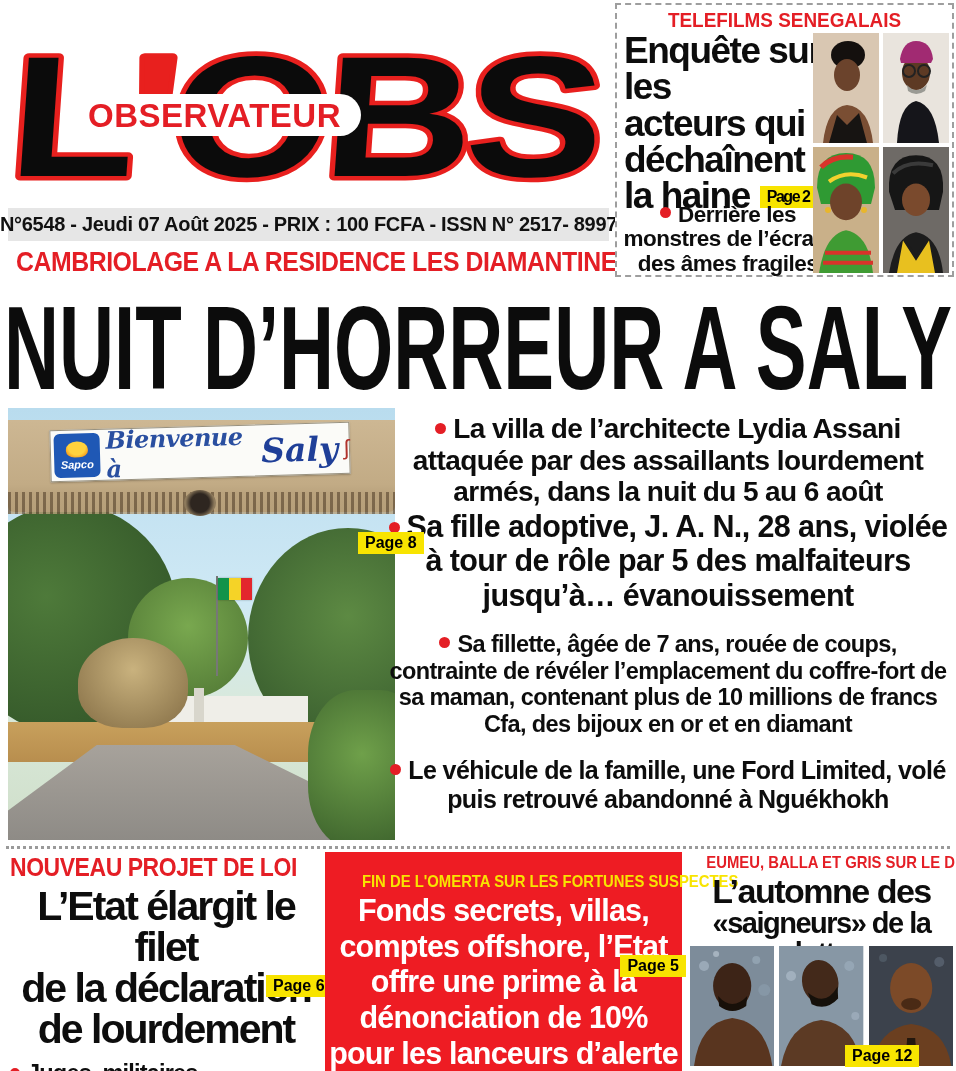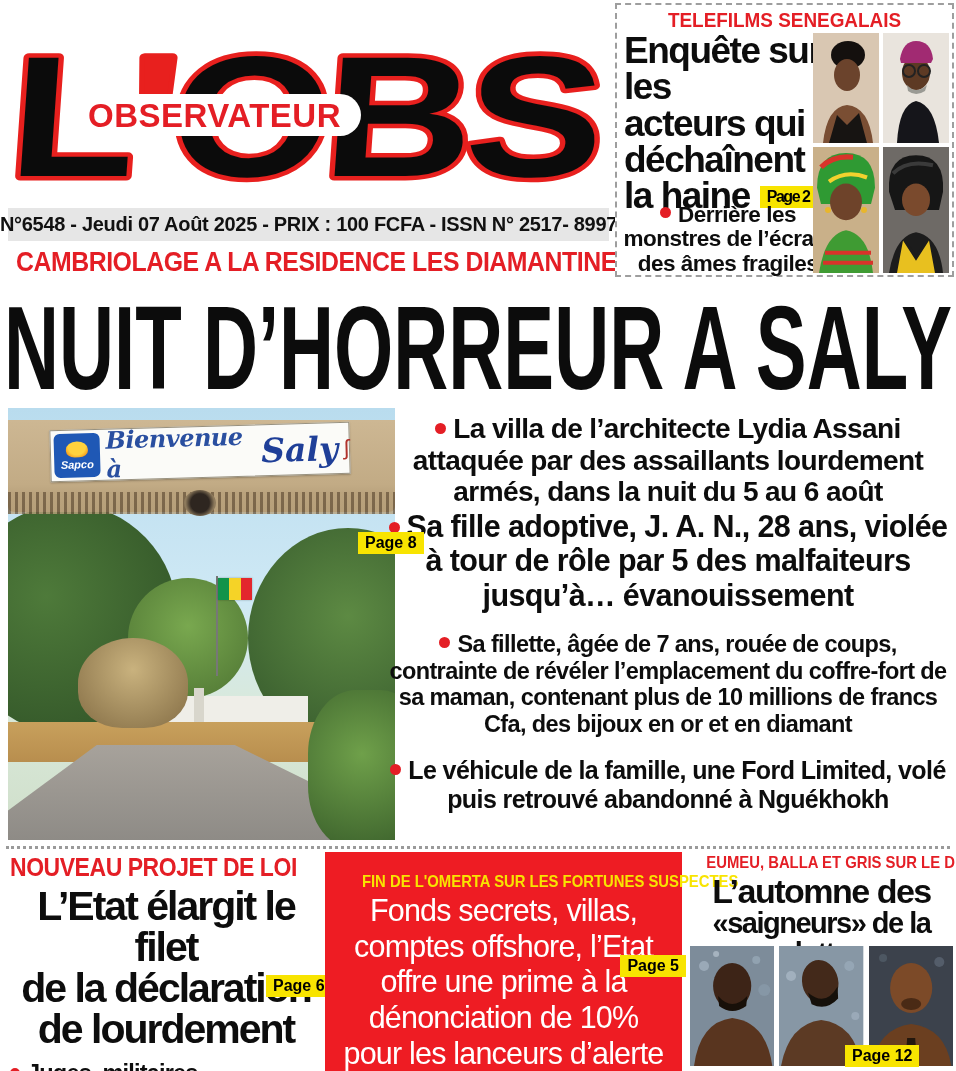--- a/index.html
+++ b/index.html
@@ -99,21 +99,21 @@
   .law-kicker { color:#e41e25; font-weight:700; font-size:25px; letter-spacing:-.5px; }
   .law-headline { font-weight:700; font-size:41px; line-height:1.0; letter-spacing:-2px; margin-top:4px;text-align:center; }
   .law-headline .hl-line { display:block; }
   .law-badge { position:absolute; left:256px; top:122px; }
   .law-sub { margin-top:10px; font-weight:700; font-size:23.5px; line-height:1.12; letter-spacing:-.8px; text-align:left; }
   .law-sub .dot { width:10px; height:10px; vertical-align:3px; }
 
   
   .omerta { position:absolute; left:325px; top:852px; width:357px; height:219px; background:#ee1c23; text-align:center; }
   .om-kicker { margin-top:20px; color:#f8e400; font-weight:700; font-size:16.5px;padding-left:16px; }
-  .om-headline { margin-top:2px; color:#fff; font-weight:400; font-size:30.5px; line-height:1.17; letter-spacing:-.8px; }
+  .om-headline { margin-top:2px; color:#fff; font-weight:700; font-size:30.5px; line-height:1.17; letter-spacing:-.8px; }
   .om-headline .hl-line { display:block; }
   .om-badge { position:absolute; right:-4px; top:103px; }
 
   
   .wrestling { position:absolute; left:690px; top:853px; width:263px; color:#0d0d0d; text-align:center; }
   .w-kicker { color:#e41e25; font-weight:700; font-size:16.5px; }
   .w-line1 { font-weight:700; font-size:34px; letter-spacing:-1.5px; line-height:1.0; margin-top:2px; }
   .w-line2 { font-weight:700; font-size:29px; letter-spacing:-1.5px; line-height:1.05; }
   .w-photos { position:absolute; left:0; top:93px; width:263px; height:120px; display:flex; gap:5px; }
   .w-photos .ph { flex:1; overflow:hidden; }

